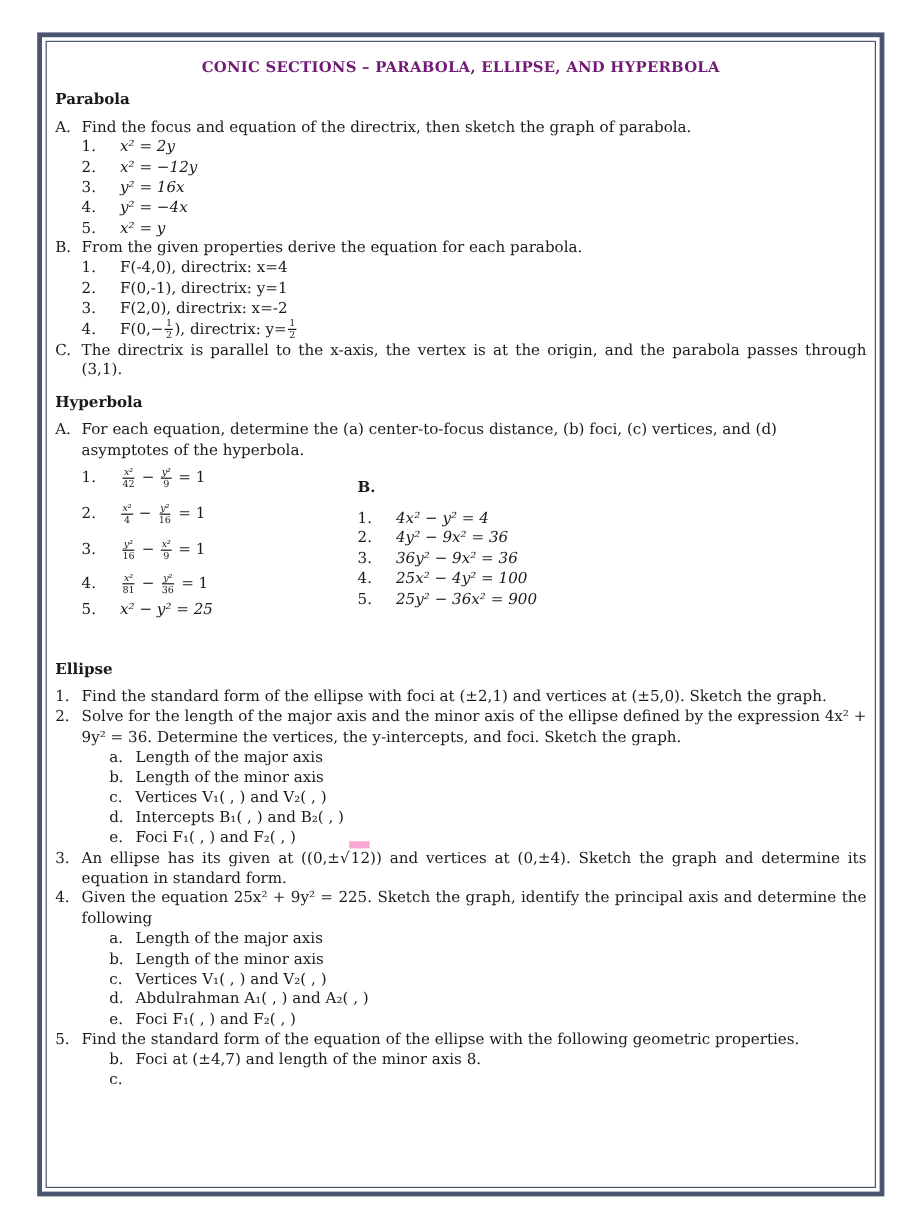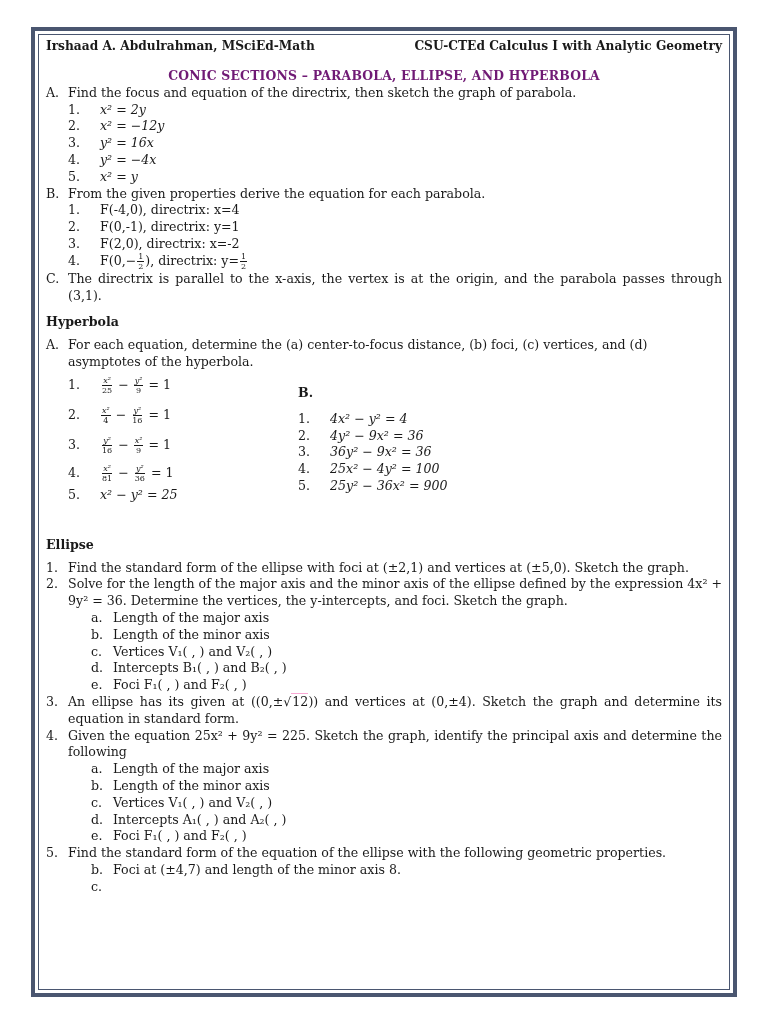--- a/index.html
+++ b/index.html
@@ -29,36 +29,33 @@
   .frac .den { padding: 0 1px; }
   .hyp { position: relative; height: 150px; }
   .hypA { position: absolute; left: 0; top: 0; width: 250px; }
   .hypA .item { display: flex; padding-left: 22px; height: 30px; align-items: center; }
   .hypA .item.last { height: 18px; }
   .hypA .item .n { width: 32px; flex: none; }
   .hypB { position: absolute; left: 252px; top: 0; width: 300px; }
   .hypB .bh { font-weight: bold; margin-top: 14px; height: 18px; }
   .hypB .item { display: flex; height: 16.8px; }
   .hypB .item .n { width: 32px; flex: none; }
-  .sqrt { border-top: 1px solid #f9a8d4; padding-left: 1px; }
+  .sqrt { border-top: 6px solid #f9a8d4; padding-left: 1px; }
 </style>
 </head>
 <body>
 
 <div class="frame-outer">
   <div class="frame-inner"></div>
 </div>
 
 <div class="content">
-  <div class="hdr">
-    <span>Irshaad A. Abdulrahman, MSciEd-Math</span>
-    <span>CSU-CTEd Calculus I with Analytic Geometry</span>
-  </div>
   <div class="title">CONIC SECTIONS – PARABOLA, ELLIPSE, AND HYPERBOLA</div>
 
+  <div class="sec">Parabola</div>
   <div class="row">
     <span class="lbl">A.</span>
     <span class="txt">Find the focus and equation of the directrix, then sketch the graph of parabola.</span>
   </div>
   <div class="sub">
       <span class="n">1.</span>
       <span class="m">x² = 2y</span>
     </div>
   <div class="sub">
       <span class="n">2.</span>
@@ -114,21 +111,21 @@
   <div class="sec">Hyperbola</div>
   <div class="row">
     <span class="lbl">A.</span>
     <span class="txt">For each equation, determine the (a) center-to-focus distance, (b) foci, (c) vertices, and (d) asymptotes of the hyperbola.</span>
   </div>
   <div class="hyp">
     <div class="hypA">
       <div class="item"><span class="n">1.</span>
         <span class="frac">
             <span class="num">x²</span>
-            <span class="den">25</span>
+            <span class="den">42</span>
           </span>&nbsp;−&nbsp;<span class="frac">
             <span class="num">y²</span>
             <span class="den">9</span>
           </span>&nbsp;<span>= 1</span></div>
       <div class="item"><span class="n">2.</span>
         <span class="frac">
             <span class="num">x²</span>
             <span class="den">4</span>
           </span>&nbsp;−&nbsp;<span class="frac">
             <span class="num">y²</span>
@@ -225,21 +222,21 @@
   <div class="sub2">
       <span class="n">b.</span>
       <span>Length of the minor axis</span>
     </div>
   <div class="sub2">
       <span class="n">c.</span>
       <span>Vertices V₁( , ) and V₂( , )</span>
     </div>
   <div class="sub2">
       <span class="n">d.</span>
-      <span>Intercepts A₁( , ) and A₂( , )</span>
+      <span>Abdulrahman A₁( , ) and A₂( , )</span>
     </div>
   <div class="sub2">
       <span class="n">e.</span>
       <span>Foci F₁( , ) and F₂( , )</span>
     </div>
   <div class="row">
     <span class="lbl">5.</span>
     <span class="txt just">Find the standard form of the equation of the ellipse with the following geometric properties.</span>
   </div>
   <div class="sub2">

